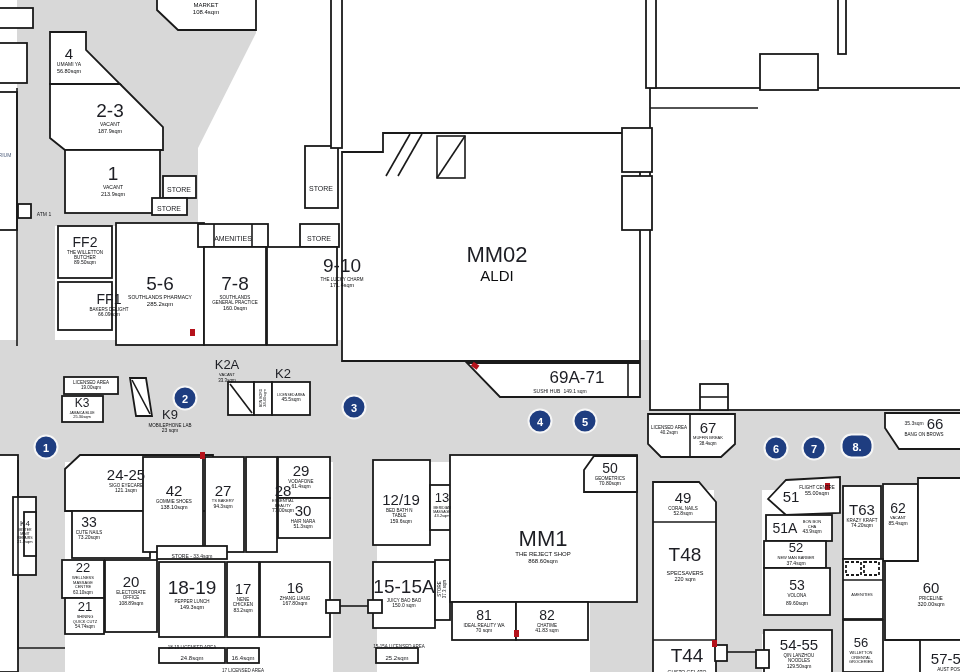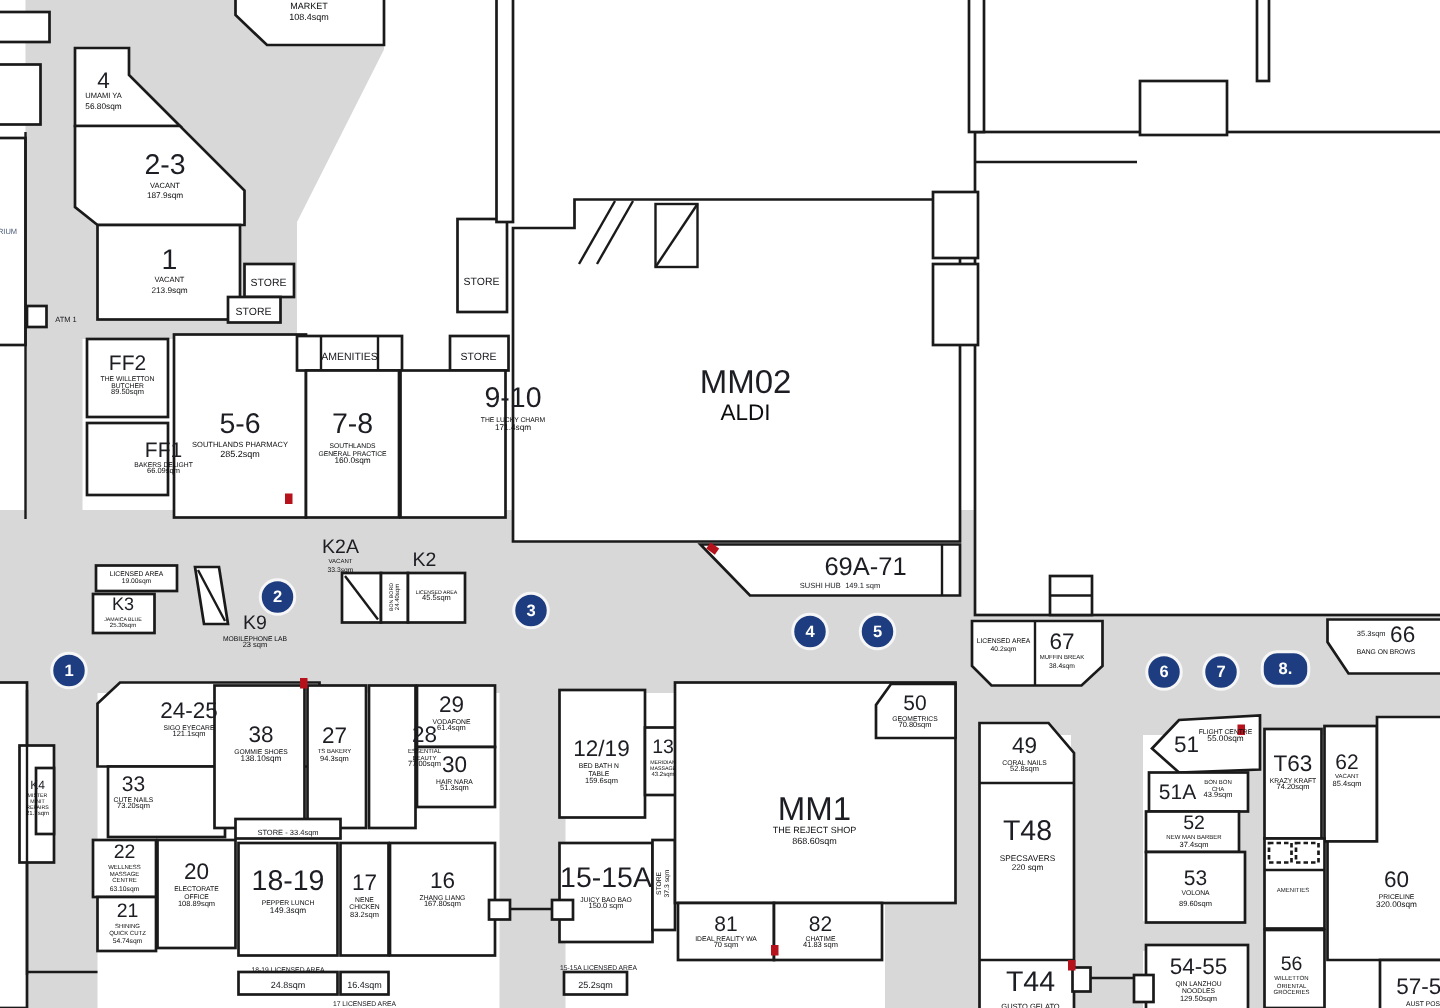--- a/index.html
+++ b/index.html
@@ -296,21 +296,21 @@
   <span class="num n15">24-25</span>
   <span class="nm t45">SIGO EYECARE</span>
   <span class="ar t5">121.1sqm</span>
 </div>
 <div class="lbl" style="left:89px;top:528px;">
   <span class="num n14">33</span>
   <span class="nm t45">CUTE NAILS</span>
   <span class="ar t5">73.20sqm</span>
 </div>
 <div class="lbl" style="left:174px;top:496px;">
-  <span class="num n15">38</span>
+  <span class="num n15">42</span>
   <span class="nm t45">GOMMIE SHOES</span>
   <span class="ar t55">138.10sqm</span>
 </div>
 <div class="lbl" style="left:223px;top:496px;">
   <span class="num n15">27</span>
   <span class="nm t4">TS BAKERY</span>
   <span class="ar t5">94.3sqm</span>
 </div>
 <div class="lbl" style="left:261px;top:498px;padding-left:44px;">
   <span class="num n15">28</span>

